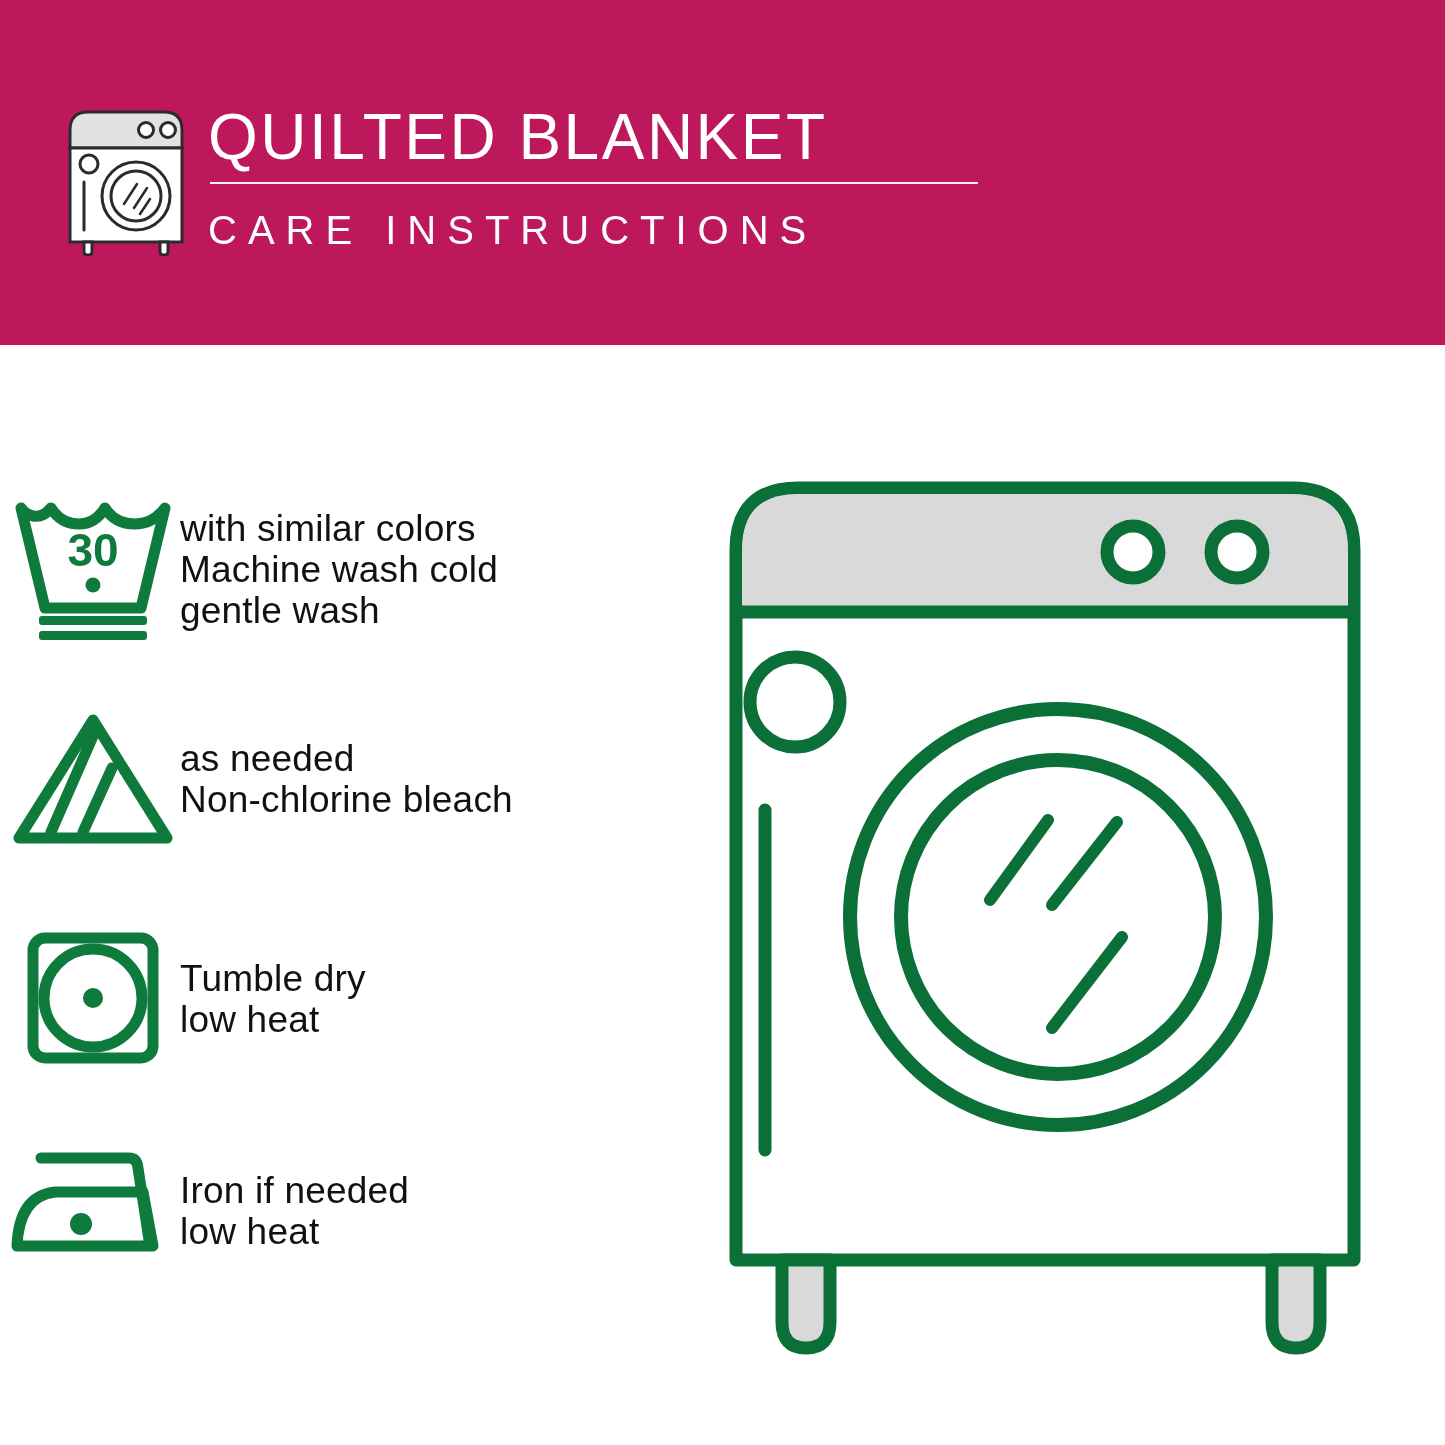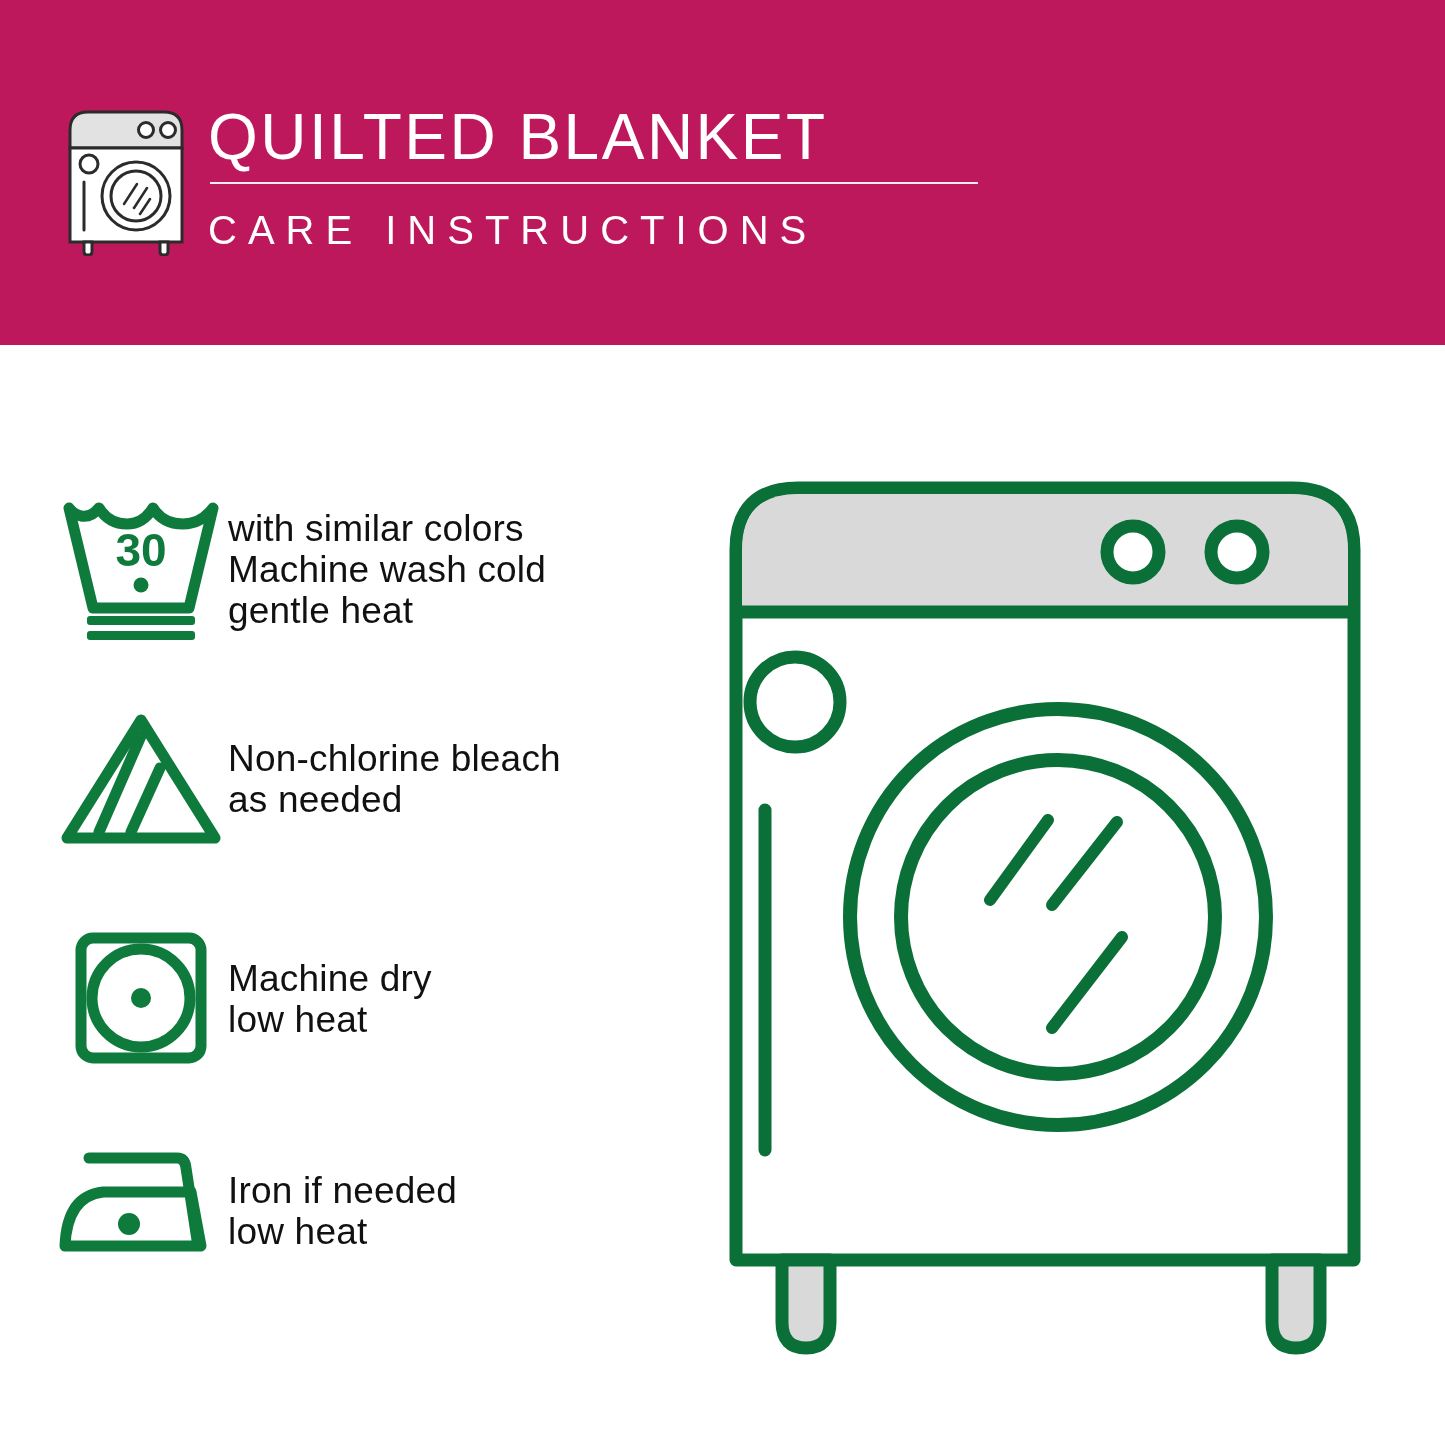--- a/index.html
+++ b/index.html
@@ -74,21 +74,20 @@
     top: 345px;
     width: 700px;
     height: 1100px;
   }
   .instr-row {
     position: absolute;
     left: 0;
     width: 700px;
     display: flex;
     align-items: flex-start;
-    padding-left: 48px;
   }
   .instr-row.r0 { top: 145px; }
   .instr-row.r1 { top: 365px; }
   .instr-row.r2 { top: 585px; }
   .instr-row.r3 { top: 795px; }
 
   .instr-symbol {
     width: 180px;
     min-width: 180px;
     display: flex;
@@ -175,48 +174,48 @@
 
           <circle cx="86" cy="95" r="7.5" fill="#0e7a3c"></circle>
 
           <rect x="32" y="126" width="108" height="9" rx="3" fill="#0e7a3c"></rect>
           <rect x="32" y="141" width="108" height="9" rx="3" fill="#0e7a3c"></rect>
         </svg>
       </div>
       <div class="instr-text">
         <span class="ln">with similar colors</span>
         <span class="ln">Machine wash cold</span>
-        <span class="ln">gentle heat</span>
+        <span class="ln">gentle wash</span>
       </div>
     </div>
 
     <div class="instr-row r1">
       <div class="instr-symbol">
         <svg width="172" height="140" viewBox="0 0 172 140" xmlns="http://www.w3.org/2000/svg">
           <path d="M86 10 L160 128 L12 128 Z" fill="none" stroke="#0e7a3c" stroke-width="11" stroke-linejoin="round"></path>
           <line x1="86" y1="26" x2="44" y2="122" stroke="#0e7a3c" stroke-width="11" stroke-linecap="round"></line>
           <line x1="105" y1="58" x2="76" y2="122" stroke="#0e7a3c" stroke-width="11" stroke-linecap="round"></line>
         </svg>
       </div>
       <div class="instr-text">
+        <span class="ln">as needed</span>
         <span class="ln">Non-chlorine bleach</span>
-        <span class="ln">as needed</span>
       </div>
     </div>
 
     <div class="instr-row r2">
       <div class="instr-symbol">
         <svg width="172" height="140" viewBox="0 0 172 140" xmlns="http://www.w3.org/2000/svg">
           <rect x="26" y="8" width="120" height="120" rx="12" fill="none" stroke="#0e7a3c" stroke-width="11"></rect>
           <circle cx="86" cy="68" r="49" fill="none" stroke="#0e7a3c" stroke-width="11"></circle>
           <circle cx="86" cy="68" r="10" fill="#0e7a3c"></circle>
         </svg>
       </div>
       <div class="instr-text">
-        <span class="ln">Machine dry</span>
+        <span class="ln">Tumble dry</span>
         <span class="ln">low heat</span>
       </div>
     </div>
 
     <div class="instr-row r3">
       <div class="instr-symbol">
         <svg width="172" height="130" viewBox="0 0 172 130" xmlns="http://www.w3.org/2000/svg">
 
           <path d="M34 18 L122 18 Q130 18 131 28 L142 100" fill="none" stroke="#0e7a3c" stroke-width="11" stroke-linecap="round" stroke-linejoin="round"></path>
 

